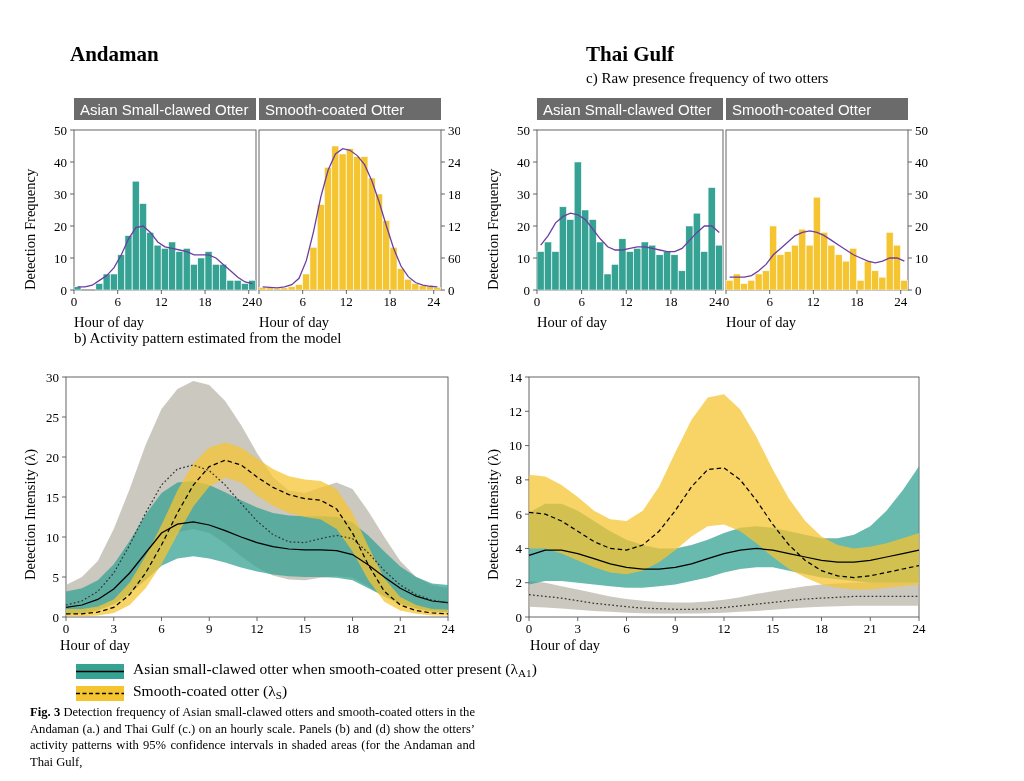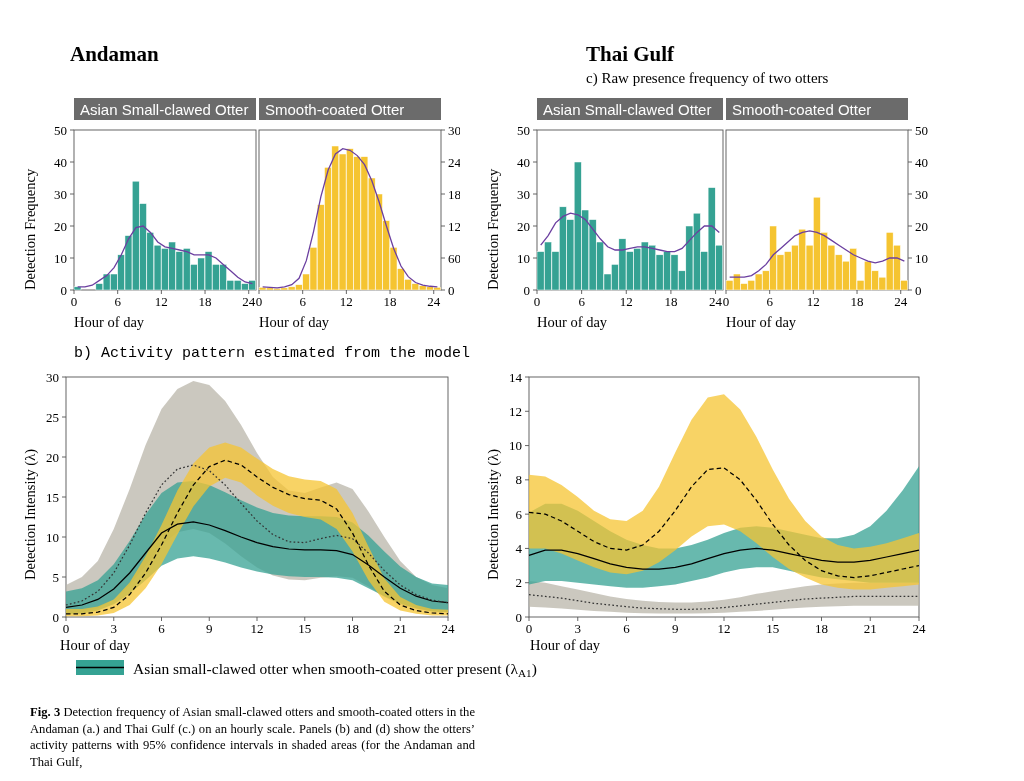--- a/index.html
+++ b/index.html
@@ -46,21 +46,21 @@
     font-size:14.5px;
     font-family:"Liberation Serif", serif;
     transform-origin:0 0;
     transform:rotate(-90deg);
     white-space:nowrap;
   }
 
   svg{display:block;}
 
   .legend{position:absolute;}
-  .legend-row{display:flex;align-items:flex-start;margin-bottom:3px;}
+  .legend-row{display:flex;align-items:flex-end;margin-bottom:3px;}
   .legend-swatch{width:48px;height:15px;margin-right:9px;position:relative;}
   .legend-text{font-size:15.5px;font-family:"Liberation Serif", serif;white-space:nowrap;}
 
   .caption{
     position:absolute;
     font-size:12.6px;
     line-height:1.32;
     font-family:"Liberation Serif", serif;
     text-align:justify;
   }
@@ -69,21 +69,21 @@
 </style>
 </head>
 <body>
 
 <div class="fig">
 
   <div class="region-title" style="left:70px;top:2px;">Andaman</div>
   <div class="region-title" style="left:586px;top:2px;">Thai Gulf</div>
 
   <div class="panel-title" style="left:586px;top:30px;">c) Raw presence frequency of two otters</div>
-  <div class="panel-title" style="left:74px;top:305px;font-family:Liberation Mono, monospace;">b) Activity pattern estimated from the model</div>
+  <div class="panel-title" style="left:74px;top:290px;">b) Activity pattern estimated from the model</div>
 
   <div class="strip" style="left:74px;top:58px;width:182px;">Asian Small-clawed Otter</div>
   <div class="strip" style="left:259px;top:58px;width:182px;">Smooth-coated Otter</div>
 
   <div class="strip" style="left:537px;top:58px;width:186px;">Asian Small-clawed Otter</div>
   <div class="strip" style="left:726px;top:58px;width:182px;">Smooth-coated Otter</div>
 
   <div class="y-axis-label" style="left:22px;top:250px;">Detection Frequency</div>
   <div class="axis-label" style="left:74px;top:274px;width:182px;">Hour of day</div>
   <div class="axis-label" style="left:259px;top:274px;width:182px;">Hour of day</div>
@@ -385,20 +385,29 @@
   <div class="legend" style="left:76px;top:620px;">
     <div class="legend-row">
       <span class="legend-swatch">
         <svg width="48" height="15">
             <rect x="0" y="0" width="48" height="15" fill="#35a293"></rect>
             <line x1="0" y1="7.5" x2="48" y2="7.5" stroke="#000" stroke-width="1.3"></line>
           </svg>
       </span>
       <span class="legend-text"><span>Asian small-clawed otter when smooth-coated otter present (λ</span><span class="sub">A1</span><span>)</span></span>
     </div>
+    <div class="legend-row">
+      <span class="legend-swatch">
+        <svg width="48" height="15">
+            <rect x="0" y="0" width="48" height="15" fill="#f5c431"></rect>
+            <line x1="0" y1="7.5" x2="48" y2="7.5" stroke="#000" stroke-width="1.3" stroke-dasharray="4,2.5"></line>
+          </svg>
+      </span>
+      <span class="legend-text"><span>Smooth-coated otter (λ</span><span class="sub">S</span><span>)</span></span>
+    </div>
   </div>
 
   <div class="caption" style="left:30px;top:664px;width:445px;">
     <b>Fig. 3</b>
     <span>Detection frequency of Asian small-clawed otters and smooth-coated otters in the Andaman (a.) and Thai Gulf (c.) on an hourly scale. Panels (b) and (d) show the otters’ activity patterns with 95% confidence intervals in shaded areas (for the Andaman and Thai Gulf,</span>
   </div>
 
 </div>
 
 </body></html>

